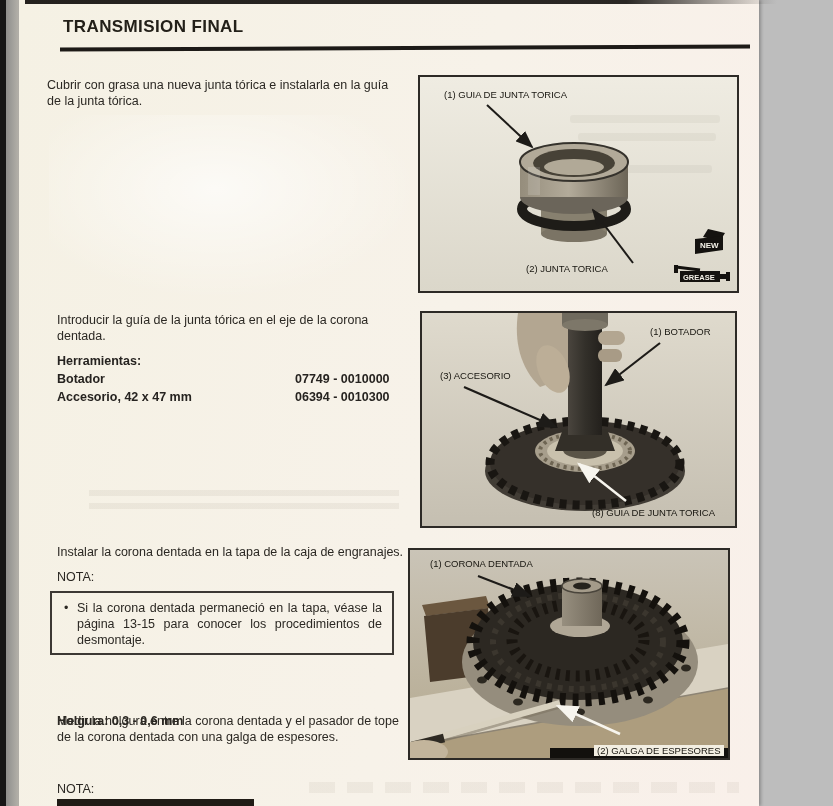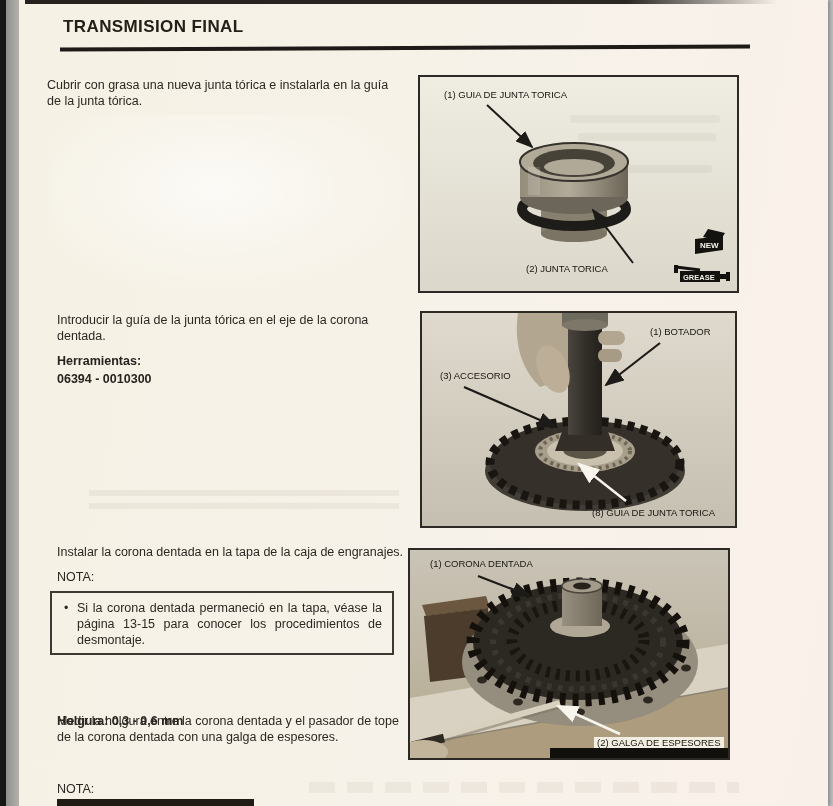--- a/index.html
+++ b/index.html
@@ -4,21 +4,21 @@
 <style>
   * { margin:0; padding:0; box-sizing:border-box; }
   body { background:#bdbdbd; font-family:"Liberation Sans", sans-serif; }
 
   .canvas { position:relative; width:833px; height:806px; background:#bdbdbd; overflow:hidden; }
 
   .edge-black { position:absolute; left:0; top:0; width:6px; height:806px; background:#161616; }
   .edge-gray  { position:absolute; left:6px; top:0; width:13px; height:806px;
                 background:linear-gradient(to right,#8e8e8c,#b5b2aa); }
 
-  .page { position:absolute; left:19px; top:0; width:809px; height:806px;
+  .page { position:absolute; left:19px; top:0; width:740px; height:806px;
           background:linear-gradient(100deg,#f5f1e4 0%,#f7f2e9 55%,#f9f0ea 100%);
           box-shadow:2px 0 3px rgba(0,0,0,.25); }
 
   .top-strip { position:absolute; left:6px; top:0; width:752px; height:4px;
                background:linear-gradient(to right,#24211e 0%,#2a2724 80%,rgba(42,39,36,0) 100%); }
 
   .page-title { position:absolute; left:44px; top:17px; font-size:17px; font-weight:bold;
                 letter-spacing:.4px; color:#232019; white-space:nowrap; }
   .title-rule { position:absolute; left:41px; top:46px; width:690px; height:4px;
                 background:#1d1a17; transform:rotate(-.25deg); }
@@ -46,21 +46,21 @@
   .nota-label-2 { left:38px; top:781px; width:120px; }
   .bottom-bar { position:absolute; left:38px; top:799px; width:197px; height:7px; background:#201b15; }
 
   .figure { position:absolute; border:2px solid #2d2a26; background:#e8e4d9; }
   .fig-1 { left:399px; top:75px;  width:321px; height:218px; }
   .fig-2 { left:401px; top:311px; width:317px; height:217px; }
   .fig-3 { left:389px; top:548px; width:322px; height:212px; }
   .figure svg { position:absolute; left:0; top:0; width:100%; height:100%; }
 
   .flabel { position:absolute; font-size:9.5px; color:#17150f; white-space:nowrap; }
-  .flabel-chip { background:#f2eee2; padding:0 3px; }
+  .flabel-chip { background:#f2eee2; padding:0 3px;margin-top:8px; }
 
   .icon-box { position:absolute; }
 
   .ghost { position:absolute; pointer-events:none; }
   .ghost-left { left:70px; top:490px; width:310px; height:26px; opacity:.10;
                 background:repeating-linear-gradient(to bottom, #8a7e6c 0 6px, transparent 6px 13px); }
   .ghost-bottom { left:290px; top:782px; width:430px; height:11px; opacity:.09;
                   background:repeating-linear-gradient(to right, #8a7e6c 0 26px, transparent 26px 38px); }
   .bright-patch { left:30px; top:115px; width:370px; height:185px;
                   background:radial-gradient(ellipse at 45% 40%, rgba(255,255,255,.65), rgba(255,255,255,0) 70%); }
@@ -83,20 +83,25 @@
     <div class="page-title">TRANSMISION FINAL</div>
     <div class="title-rule"></div>
 
     <p class="body-text t-intro">Cubrir con grasa una nueva junta tórica e instalarla en la guía de la junta tórica.</p>
 
     <p class="body-text t-step2">Introducir la guía de la junta tórica en el eje de la corona dentada.</p>
 
     <div class="tools">
       <div class="tools-header">Herramientas:</div>
       <div class="tool-row">
+        <span class="tool-name">Botador</span>
+        <span class="tool-code">07749 - 0010000</span>
+      </div>
+      <div class="tool-row">
+        <span class="tool-name">Accesorio, 42 x 47 mm</span>
         <span class="tool-code">06394 - 0010300</span>
       </div>
     </div>
 
     <p class="body-text t-step3">Instalar la corona dentada en la tapa de la caja de engranajes.</p>
 
     <p class="body-text nota-label-1">NOTA:</p>
 
     <div class="nota-box">
       <div class="nb-inner">

